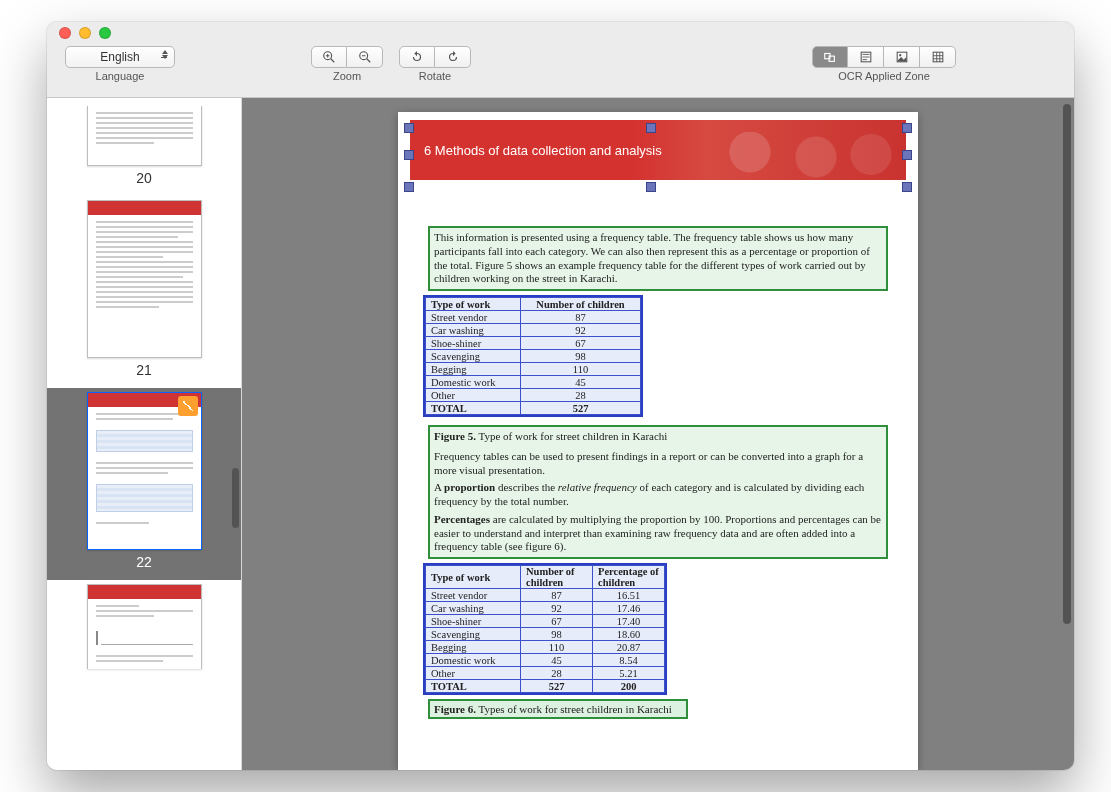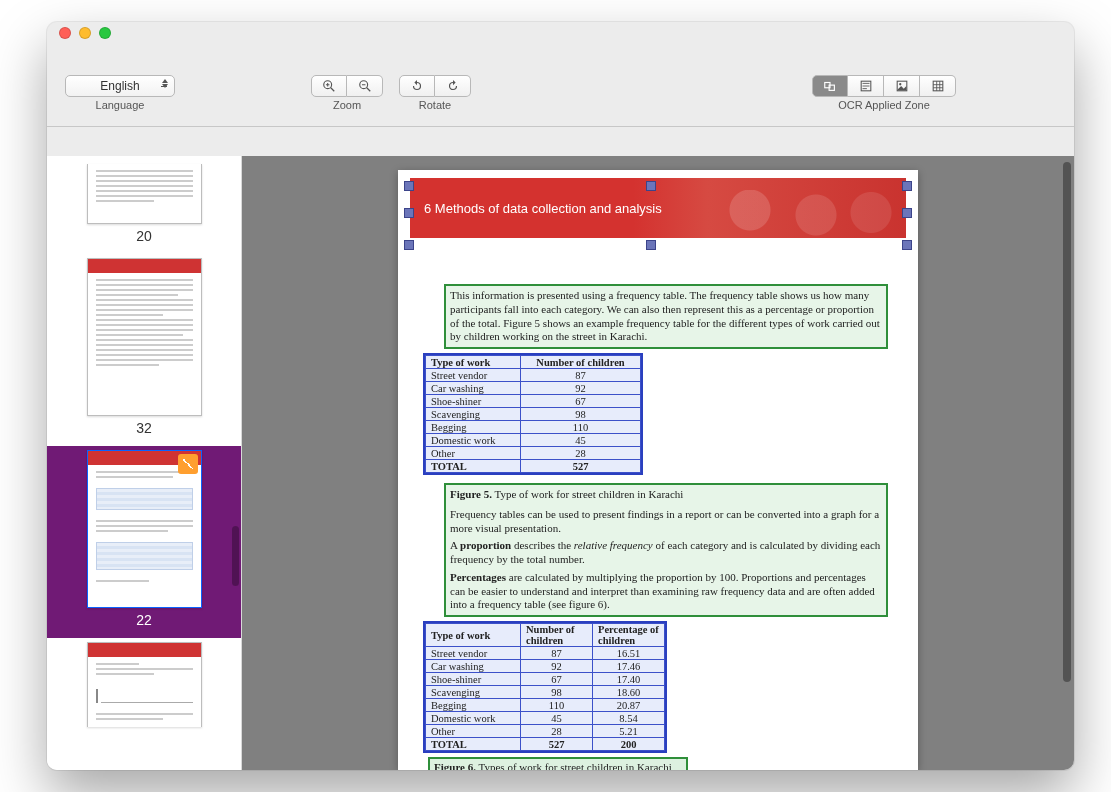--- a/index.html
+++ b/index.html
@@ -15,21 +15,20 @@
   .window {
     position: absolute;
     left: 47px; top: 22px;
     width: 1027px; height: 748px;
     background: #ececec;
     border-radius: 10px;
     box-shadow: 0 25px 55px rgba(0,0,0,0.35), 0 0 0 1px rgba(0,0,0,0.07);
     overflow: hidden;
     display: flex;
     flex-direction: column;
-    gap: 29px;
   }
   .titlebar {
     height: 22px;
     display: flex;
     align-items: center;
     padding: 0 12px;
     gap: 8px;
   }
   .traffic { width:12px; height:12px; border-radius:50%; border:0.5px solid rgba(0,0,0,0.15);}
   .traffic.red{background:#ff5f57;} .traffic.yellow{background:#febc2e;} .traffic.green{background:#28c840;}
@@ -96,21 +95,21 @@
   .scrollbar-vert {
     position:absolute; right:2px; top:370px;
     width:7px; height:60px;
     background:rgba(0,0,0,0.28);
     border-radius:4px;
   }
   .thumb {
     display:flex; flex-direction:column; align-items:center;
     padding: 4px 0 10px 0;
   }
-  .thumb.selected { background:#701a75; color:#fff; }
+  .thumb.selected { background:#737373; color:#fff; }
   .thumb-page {
     width:115px; height:158px;
     background:#fff;
     border:1px solid #bdbdbd;
     box-shadow: 0 1px 2px rgba(0,0,0,0.15);
     position:relative;
     overflow:hidden;
   }
   .thumb.selected .thumb-page{ border-color:#0a63ff; }
   .thumb-page.short{height:60px; border-top:none;}
@@ -178,21 +177,21 @@
     position:absolute; right:14px; top:12px; width:220px; height:50px;
     background: radial-gradient(circle at 30% 40%, rgba(255,255,255,0.15) 20px, transparent 21px),
                 radial-gradient(circle at 60% 50%, rgba(255,255,255,0.12) 20px, transparent 21px),
                 radial-gradient(circle at 85% 45%, rgba(255,255,255,0.10) 20px, transparent 21px);
   }
   .handle{
     position:absolute; width:10px; height:10px;
     background:#6b75b9; border:1px solid #3c448a;
   }
   .zone-text{
-    margin:8px 30px 4px 46px;
+    margin:8px 30px 4px 30px;
     border:2px solid #2f8f3a;
     background:rgba(120,200,130,0.18);
     padding:3px 4px;
     line-height:1.25;
   }
   .zone-caption{
     margin:4px 30px 4px 30px;
     border:2px solid #2f8f3a;
     background:rgba(120,200,130,0.25);
     padding:2px 4px;
@@ -357,21 +356,21 @@
               <span></span>
               <span style="width:90%"></span>
               <span></span>
               <span></span>
               <span></span>
               <span></span>
               <span></span>
               <span style="width:65%"></span>
             </div>
         </div>
-        <div class="thumb-num">32</div>
+        <div class="thumb-num">21</div>
       </div>
 
       <div class="thumb selected">
         <div class="thumb-page">
           <div class="edit-badge"></div>
           <div class="thumb-header"></div>
           <div class="thumb-lines">
               <span></span>
               <span style="width:80%"></span>
             </div>

